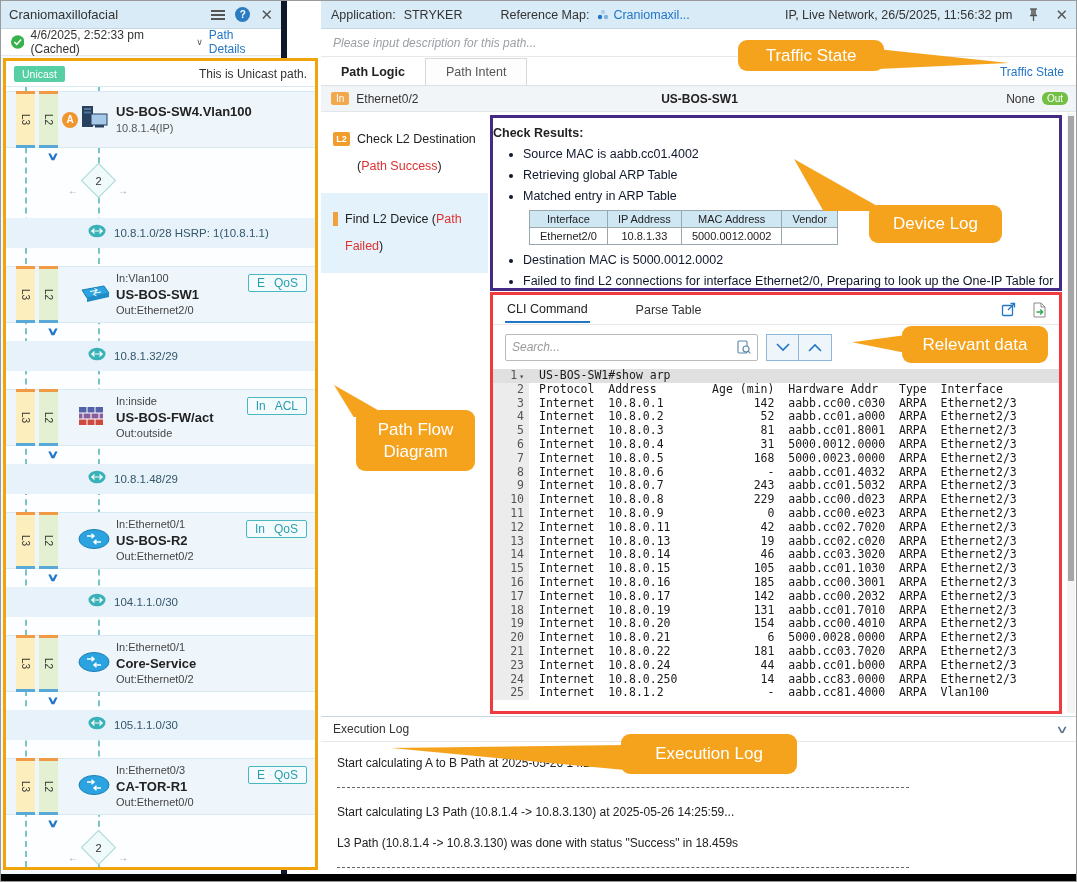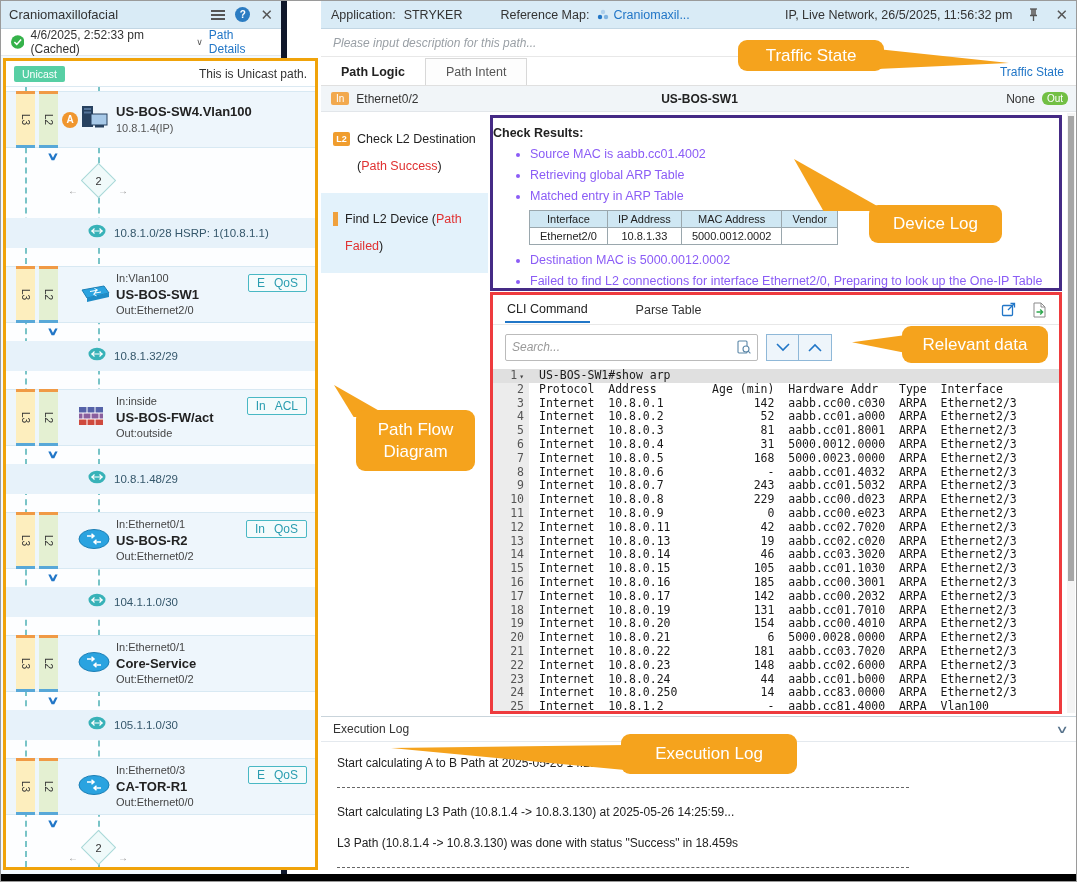--- a/index.html
+++ b/index.html
@@ -82,21 +82,21 @@
   .check-item { display:flex; padding:13px 8px 13px 12px; gap:7px; font-size:12.5px; color:#222; line-height:27px; }
   .check-item.selected { background:#e3f2fb; }
   .check-badge { flex:none; margin-top:6px; background:#f09d2e; color:#fff; font-size:9px; font-weight:bold; width:17px; height:14px; border-radius:2px; display:flex; align-items:center; justify-content:center; line-height:1; }
   .check-bar { flex:none; margin-top:6px; width:5px; height:14px; background:#f0a13c; }
   .check-text .red { color:#e03131; }
   .right-col { flex:1; padding:2px 16px 0 2px; position:relative; }
 
   .cr-box { border:3px solid #452a85; background:#fff; height:176px; overflow:hidden; padding:8px 0; }
   .cr-title { font-size:12.5px; font-weight:bold; color:#222; margin-bottom:4px; }
   .cr-box ul { margin-left:30px; }
-  .cr-box li { font-size:12.5px; color:#8b5cf6; line-height:21px;margin-left:7px; }
+  .cr-box li { font-size:12.5px; color:#0f172a; line-height:21px; }
   .arp-mini { border-collapse:collapse; margin:3px 0 5px 36px; }
   .arp-mini th { background:#cfe7f3; font-weight:normal; }
   .arp-mini th,.arp-mini td { border:1px solid #9aa7ad; font-size:11px; color:#222; padding:2px 10px; text-align:center; }
 
   .cli-box { border:3px solid #ee3b3e; background:#fff; margin-top:1px; height:422px; display:flex; flex-direction:column; }
   .cli-tabs { height:30px; display:flex; align-items:center; padding:0 12px; border-bottom:1px solid #e8e8e8; flex:none; }
   .cli-tab { font-size:12.5px; color:#333; padding:6px 2px 5px; margin-right:44px; }
   .cli-tab.active { border-bottom:2px solid #2176c7; color:#222; }
   .cli-tab-icons { margin-left:auto; display:flex; gap:16px; align-items:center; }
   .cli-searchrow { height:44px; display:flex; align-items:center; padding:0 12px; gap:8px; flex:none; }
@@ -517,21 +517,20 @@
               <div class="cli-line"><span class="cli-num">12</span><span class="cli-text">Internet  10.8.0.11             42  aabb.cc02.7020  ARPA  Ethernet2/3</span></div>
               <div class="cli-line"><span class="cli-num">13</span><span class="cli-text">Internet  10.8.0.13             19  aabb.cc02.c020  ARPA  Ethernet2/3</span></div>
               <div class="cli-line"><span class="cli-num">14</span><span class="cli-text">Internet  10.8.0.14             46  aabb.cc03.3020  ARPA  Ethernet2/3</span></div>
               <div class="cli-line"><span class="cli-num">15</span><span class="cli-text">Internet  10.8.0.15            105  aabb.cc01.1030  ARPA  Ethernet2/3</span></div>
               <div class="cli-line"><span class="cli-num">16</span><span class="cli-text">Internet  10.8.0.16            185  aabb.cc00.3001  ARPA  Ethernet2/3</span></div>
               <div class="cli-line"><span class="cli-num">17</span><span class="cli-text">Internet  10.8.0.17            142  aabb.cc00.2032  ARPA  Ethernet2/3</span></div>
               <div class="cli-line"><span class="cli-num">18</span><span class="cli-text">Internet  10.8.0.19            131  aabb.cc01.7010  ARPA  Ethernet2/3</span></div>
               <div class="cli-line"><span class="cli-num">19</span><span class="cli-text">Internet  10.8.0.20            154  aabb.cc00.4010  ARPA  Ethernet2/3</span></div>
               <div class="cli-line"><span class="cli-num">20</span><span class="cli-text">Internet  10.8.0.21              6  5000.0028.0000  ARPA  Ethernet2/3</span></div>
               <div class="cli-line"><span class="cli-num">21</span><span class="cli-text">Internet  10.8.0.22            181  aabb.cc03.7020  ARPA  Ethernet2/3</span></div>
-              <div class="cli-line"><span class="cli-num">22</span><span class="cli-text">Internet  10.8.0.23            148  aabb.cc02.6000  ARPA  Ethernet2/3</span></div>
               <div class="cli-line"><span class="cli-num">23</span><span class="cli-text">Internet  10.8.0.24             44  aabb.cc01.b000  ARPA  Ethernet2/3</span></div>
               <div class="cli-line"><span class="cli-num">24</span><span class="cli-text">Internet  10.8.0.250            14  aabb.cc83.0000  ARPA  Ethernet2/3</span></div>
               <div class="cli-line"><span class="cli-num">25</span><span class="cli-text">Internet  10.8.1.2               -  aabb.cc81.4000  ARPA  Vlan100</span></div>
             </div>
         </div>
       </div>
     </div>
 
     <div class="scrollbar">
         <span class="scroll-thumb"></span>

